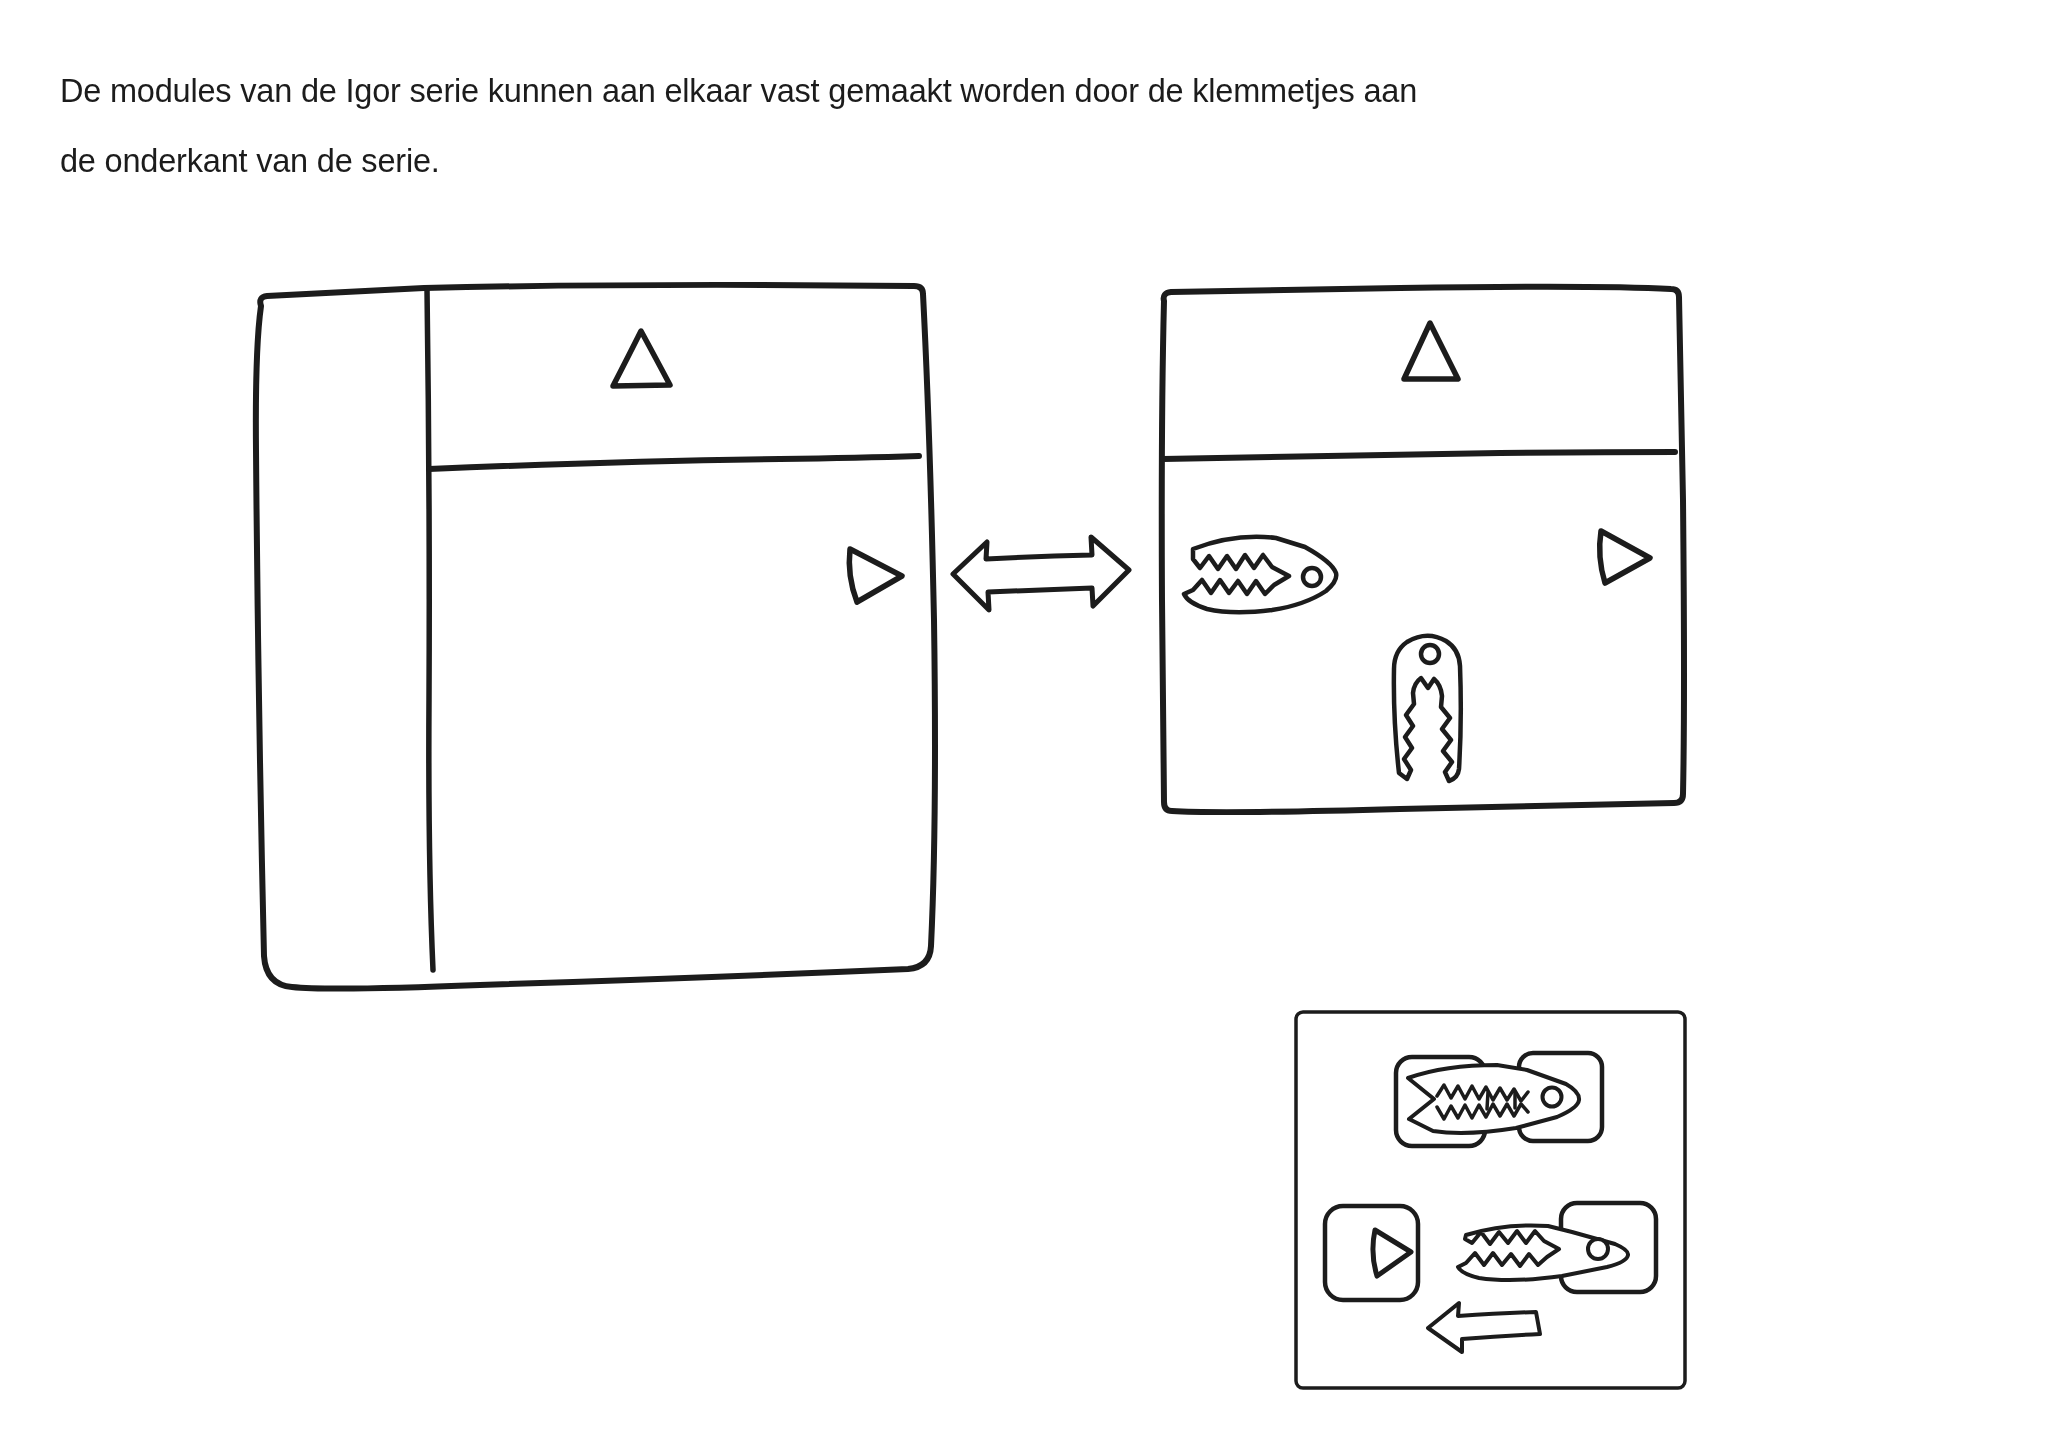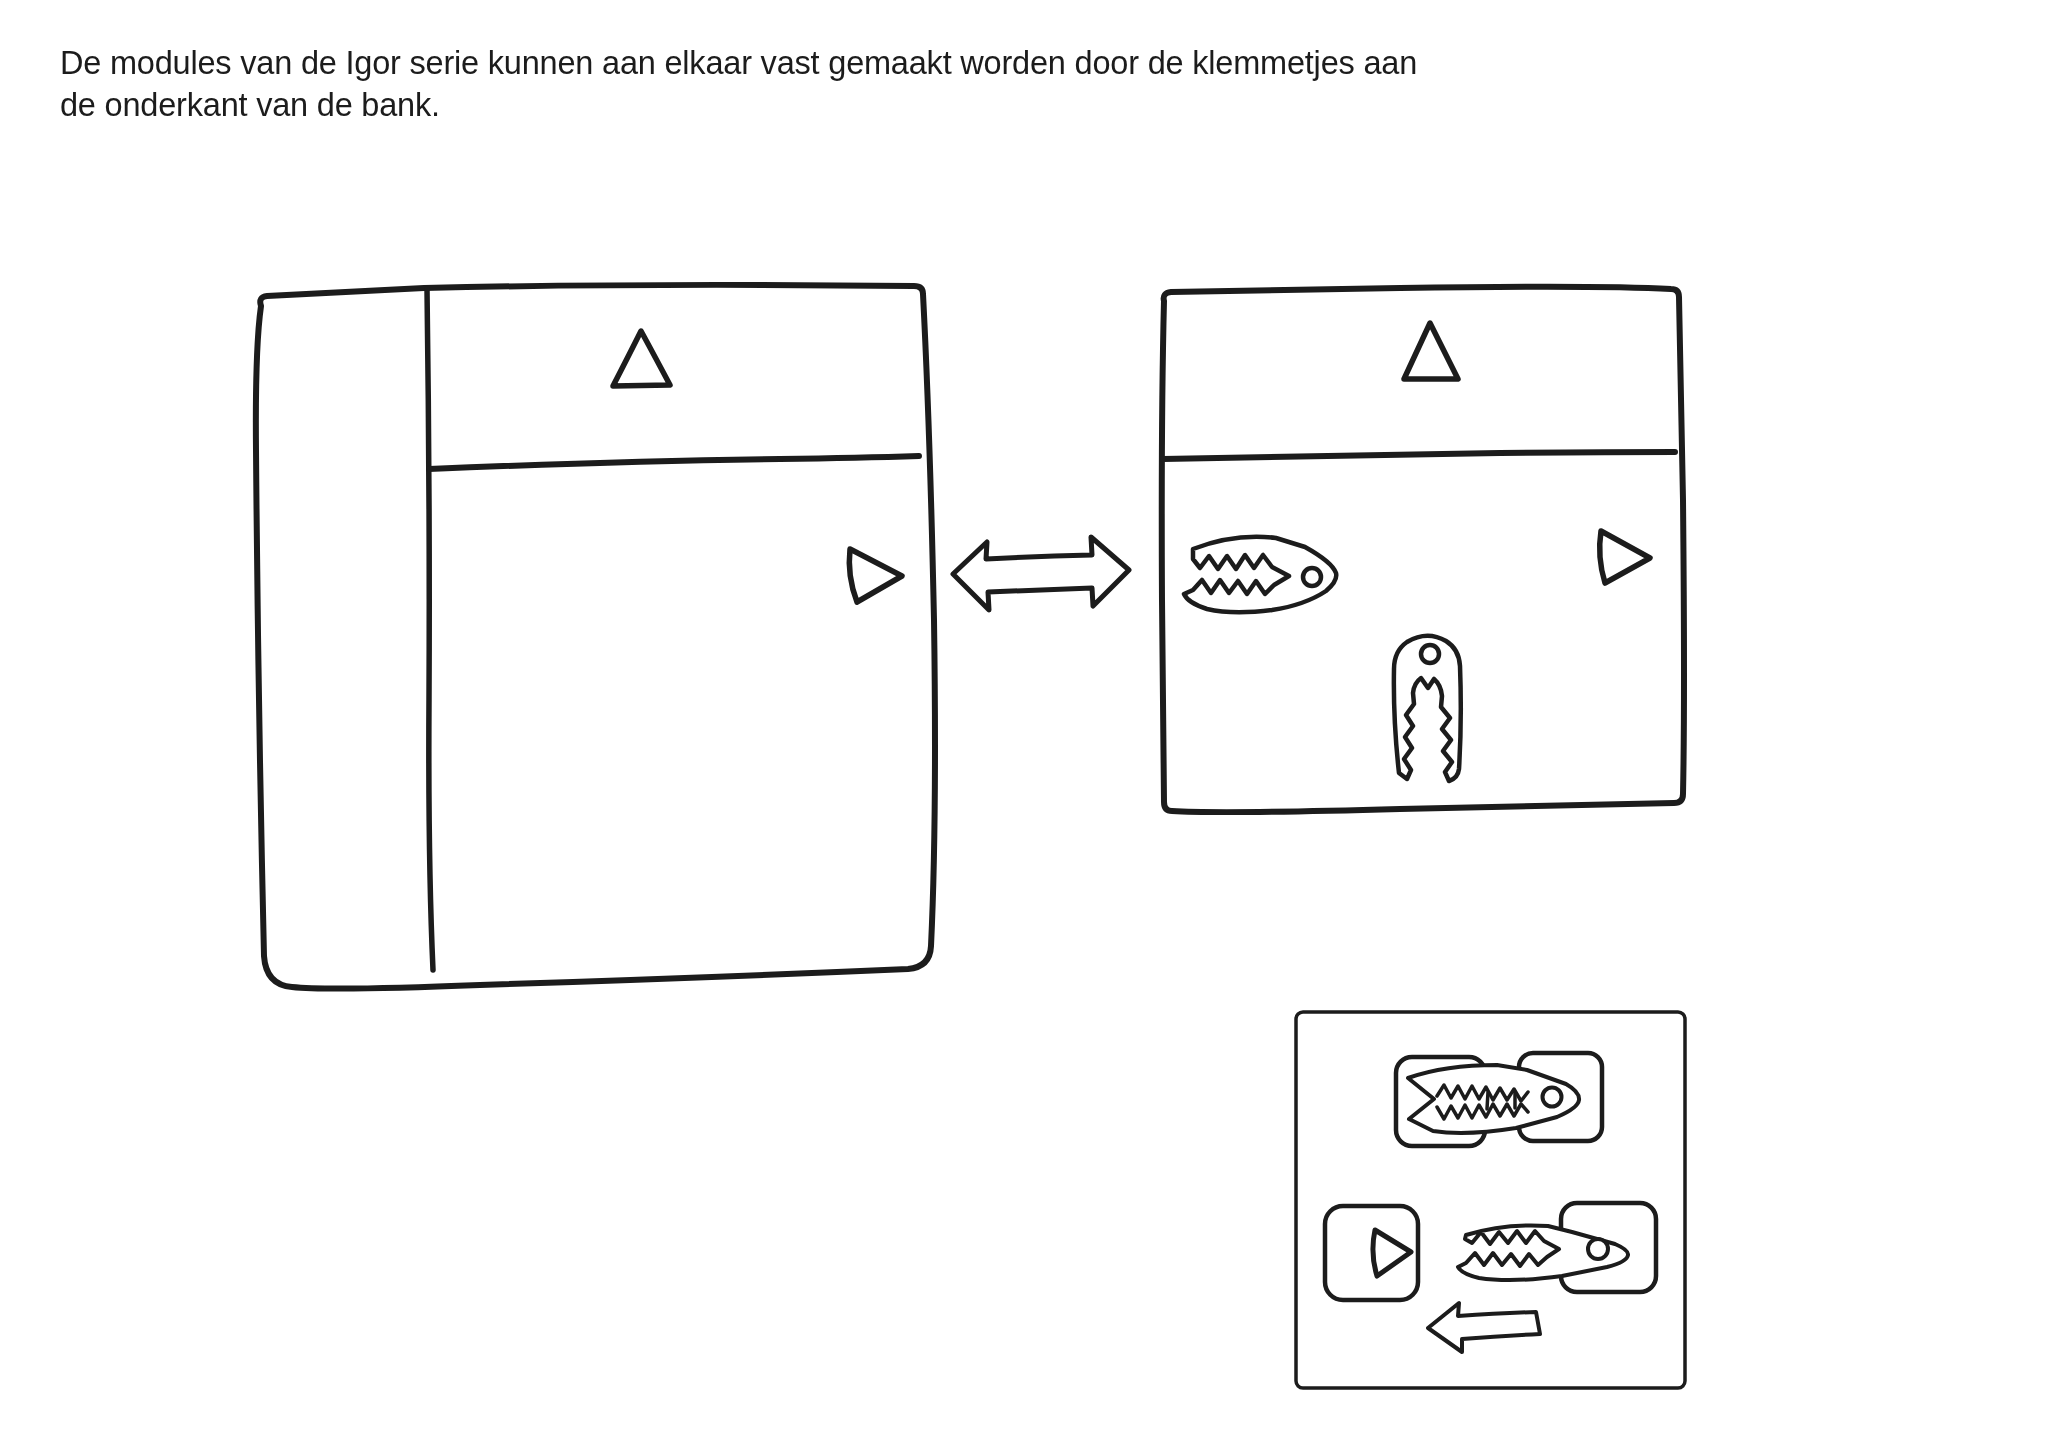--- a/index.html
+++ b/index.html
@@ -13,31 +13,31 @@
   }
   .instruction {
     position: absolute;
     left: 60px; top: 42px;
     color: var(--ink);
     font-size: 32.5px;
     line-height: 42px;
     letter-spacing: -0.2px;
     font-weight: 400;
   }
-  .instruction div { white-space: nowrap; }
+  .instruction div { white-space: nowrap; margin-top: 28px; }
   svg.diagram { position: absolute; left: 0; top: 0; }
   .ln { fill: none; stroke: var(--ink); stroke-linecap: round; stroke-linejoin: round; }
   .fw { fill: #ffffff; stroke: var(--ink); stroke-linecap: round; stroke-linejoin: round; }
 </style>
 </head>
 <body style="background: rgb(255, 255, 255);">
 
 <div class="instruction">
   <div>De modules van de Igor serie kunnen aan elkaar vast gemaakt worden door de klemmetjes aan</div>
-  <div>de onderkant van de bank.</div>
+  <div>de onderkant van de serie.</div>
 </div>
 
 <svg class="diagram" width="2048" height="1448" viewBox="0 0 2048 1448">
 
   <g>
     <path class="ln" stroke-width="6" d="M 261 306
          Q 258 297 267 296
          L 424 288
          Q 640 283 914 286
          Q 923 286 923 294

